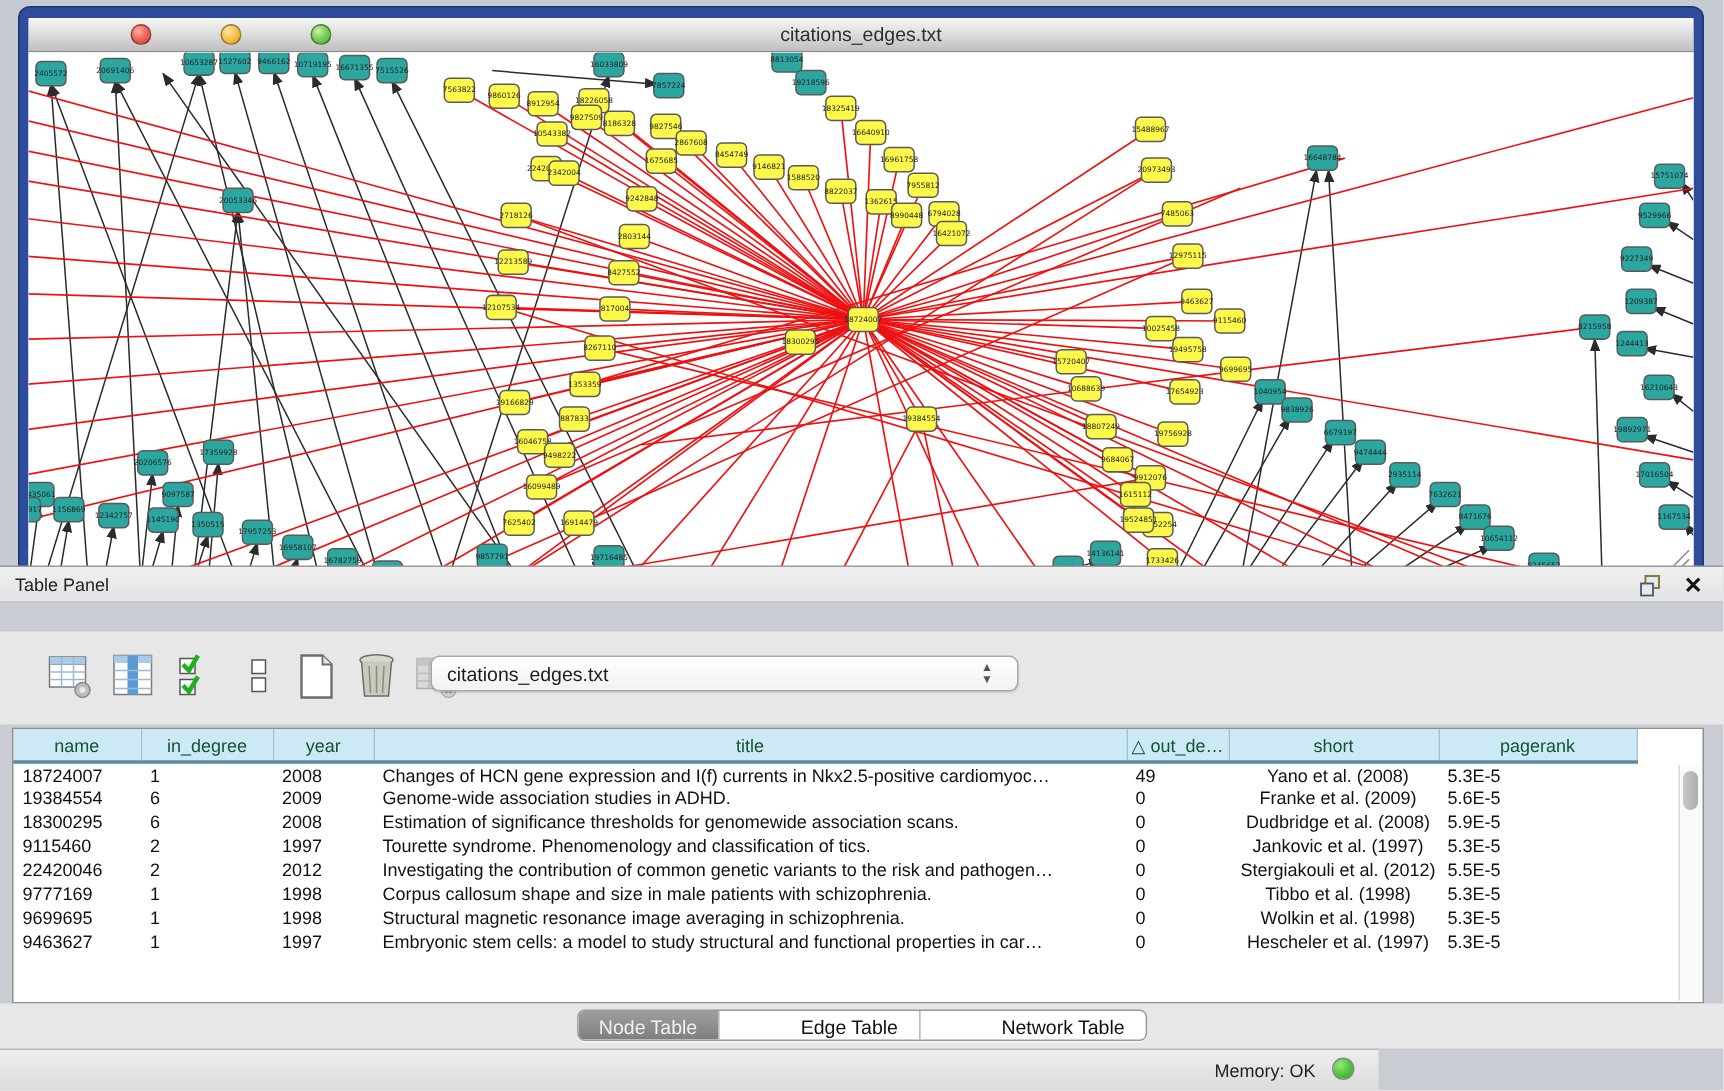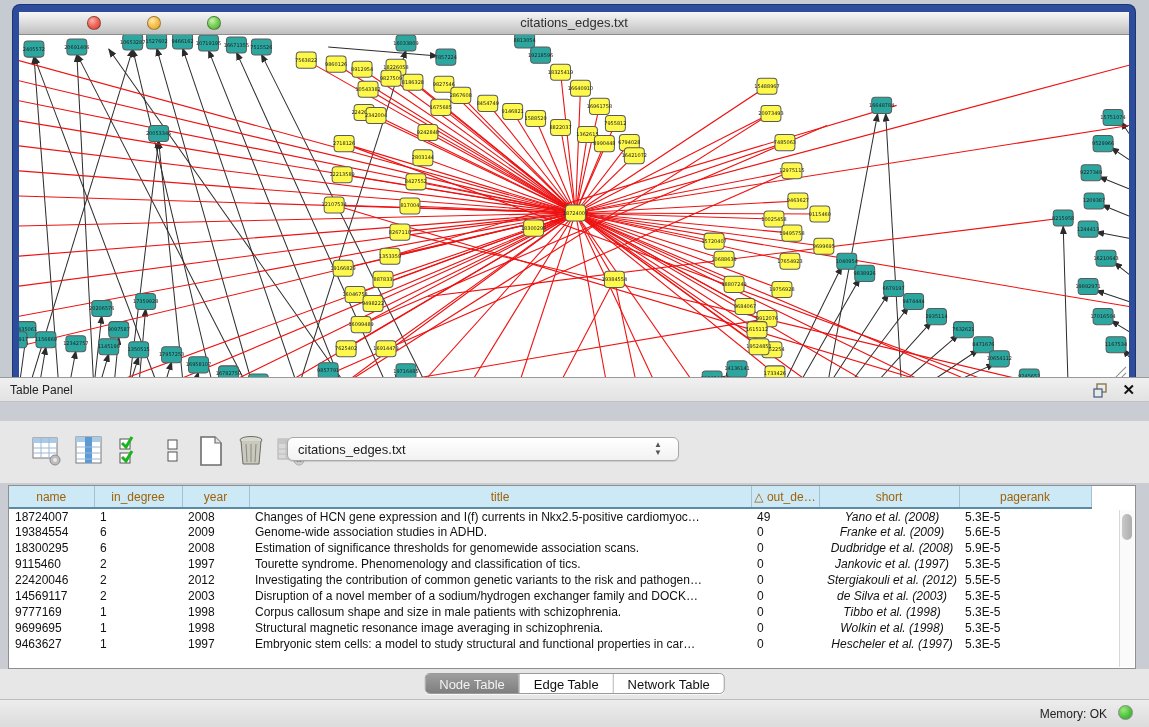--- a/index.html
+++ b/index.html
@@ -32,34 +32,34 @@
   .tb-ic { position:absolute; top:14px; width:30px; height:32px; cursor:pointer; }
   .fx { font-style:italic; font-weight:bold; font-family:"DejaVu Serif", serif; font-size:15px; color:#1b1b1b; }
   .combo { position:absolute; left:287px; top:16px; width:392px; height:24px; background:linear-gradient(#ffffff,#f2f2f2);
            border:1px solid #a8a8a8; border-radius:6px; box-shadow:0 1px 1px rgba(0,0,0,.12); cursor:pointer; }
   .combo .val { position:absolute; left:10px; top:4px; font-size:13px; color:#1c1c1c; }
   .combo .arrows { position:absolute; right:16px; top:3px; font-size:8px; line-height:8px; color:#555; text-align:center; }
 
   .tbox { position:absolute; left:8px; top:485px; width:1128px; height:184px; background:#fff; border:1px solid #8f8f8f; }
   table.grid { border-collapse:collapse; table-layout:fixed; width:1082px; font-size:12px; color:#111; }
   table.grid th { height:22px; background:#cde9f6; border-right:1px solid #9fc2d4; border-bottom:2px solid #5c8aa5;
-                  font-weight:normal; font-size:12px; color:#a16207; text-align:center; overflow:hidden; white-space:nowrap; }
+                  font-weight:normal; font-size:12px; color:#14532d; text-align:center; overflow:hidden; white-space:nowrap; }
   table.grid td { height:16px; padding:0 0 0 6px; overflow:hidden; white-space:nowrap; text-overflow:clip; }
-  td.c-short { text-align:center; padding-left:0;font-style:italic; }
+  td.c-short { text-align:center; padding-left:0; }
   .vscroll { position:absolute; right:1px; top:24px; bottom:1px; width:15px; background:#fafafa; border-left:1px solid #d8d8d8; }
   .vthumb { position:absolute; left:2px; top:4px; width:10px; height:26px; background:linear-gradient(90deg,#c9c9c9,#adadad); border-radius:6px; }
 
   .tabbar { position:absolute; left:0; top:669px; width:1149px; height:30px; background:#e7e7e7; }
   .seg { position:absolute; left:50%; transform:translateX(-50%); top:4px; display:flex; height:21px;
-         border:1px solid #9a9a9a; border-radius:5px; overflow:hidden; background:#fff; box-shadow:0 1px 0 rgba(255,255,255,.7); }
+         border:1px solid #9a9a9a; border-radius:5px; overflow:hidden; background:#fff; box-shadow:0 1px 0 rgba(255,255,255,.7);gap:40px; }
   .seg .tab { padding:2px 14px; font-size:13px; color:#111; border-right:1px solid #b5b5b5; cursor:pointer; line-height:17px; }
   .seg .tab:last-child { border-right:none; }
   .seg .tab.sel { background:linear-gradient(#9e9e9e,#7f7f7f); color:#f2f2f2; }
 
-  .statusbar { position:absolute; left:0; top:699px; width:1149px; height:28px;
+  .statusbar { position:absolute; left:0; top:699px; width:919px; height:28px;
                background:linear-gradient(#ededed,#dcdcdc); border-top:1px solid #bdbdbd; }
   .mem { position:absolute; right:42px; top:7px; font-size:12px; color:#222; }
   .memdot { position:absolute; right:16px; top:5px; width:15px; height:15px; border-radius:50%;
             background:radial-gradient(circle at 35% 30%, #9ce87c, #4cc43c 55%, #2ea42a); border:1px solid #8a8a8a; }
 </style>
 </head>
 <body>
 
 <div class="desktop">
   <div class="iframe">
@@ -827,29 +827,20 @@
         <tr>
           <td>22420046</td>
           <td>2</td>
           <td>2012</td>
           <td>Investigating the contribution of common genetic variants to the risk and pathogen…</td>
           <td>0</td>
           <td class="c-short">Stergiakouli et al. (2012)</td>
           <td>5.5E-5</td>
         </tr>
         <tr>
-          <td>14569117</td>
-          <td>2</td>
-          <td>2003</td>
-          <td>Disruption of a novel member of a sodium/hydrogen exchanger family and DOCK…</td>
-          <td>0</td>
-          <td class="c-short">de Silva et al. (2003)</td>
-          <td>5.3E-5</td>
-        </tr>
-        <tr>
           <td>9777169</td>
           <td>1</td>
           <td>1998</td>
           <td>Corpus callosum shape and size in male patients with schizophrenia.</td>
           <td>0</td>
           <td class="c-short">Tibbo et al. (1998)</td>
           <td>5.3E-5</td>
         </tr>
         <tr>
           <td>9699695</td>

